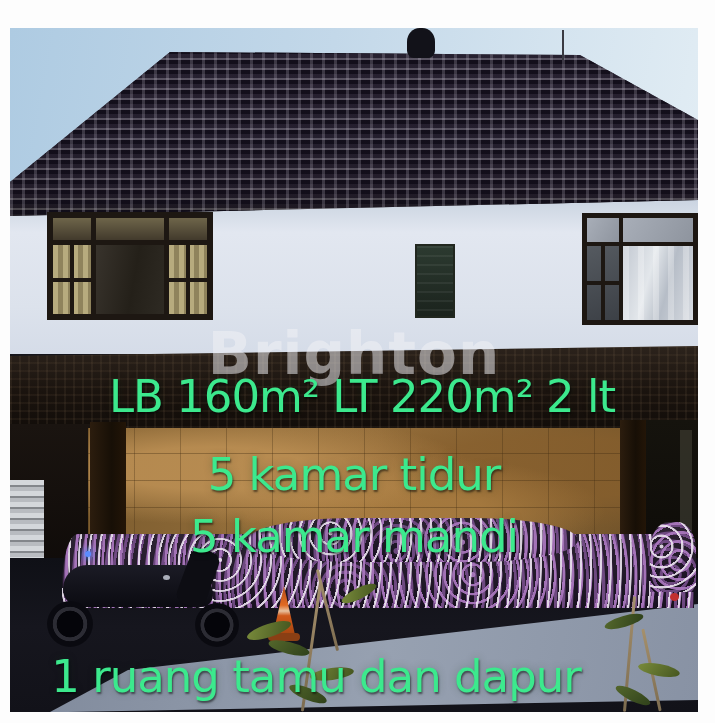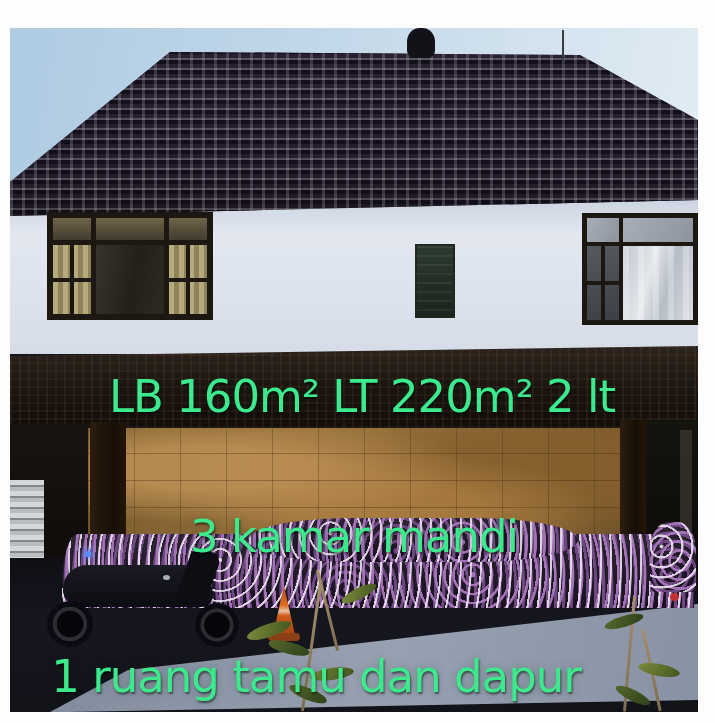--- a/index.html
+++ b/index.html
@@ -220,18 +220,20 @@
     <div class="abs leaf" style="left:236px;top:596px;width:46px;height:13px;transform:rotate(-18deg);"></div>
     <div class="abs leaf dk" style="left:258px;top:614px;width:42px;height:12px;transform:rotate(14deg);"></div>
     <div class="abs leaf" style="left:300px;top:640px;width:44px;height:12px;transform:rotate(-8deg);"></div>
     <div class="abs leaf dk" style="left:278px;top:660px;width:40px;height:12px;transform:rotate(22deg);"></div>
     <div class="abs leaf" style="left:330px;top:560px;width:38px;height:11px;transform:rotate(-26deg);"></div>
     <div class="abs leaf dk" style="left:594px;top:588px;width:40px;height:11px;transform:rotate(-16deg);"></div>
     <div class="abs leaf" style="left:628px;top:636px;width:42px;height:12px;transform:rotate(10deg);"></div>
     <div class="abs leaf dk" style="left:604px;top:662px;width:38px;height:11px;transform:rotate(26deg);"></div>
     <div class="abs red-flower"></div>
 
+    <div class="abs watermark">Brighton</div>
 
     <div class="abs ov ov1">LB 160m² LT 220m² 2 lt</div>
-    <div class="abs ov ov3">3 kamar mandi</div>
+    <div class="abs ov ov2">5 kamar tidur</div>
+    <div class="abs ov ov3">5 kamar mandi</div>
     <div class="abs ov ov5">1 ruang tamu dan dapur</div>
   </div>
 </div>
 
 </body></html>

